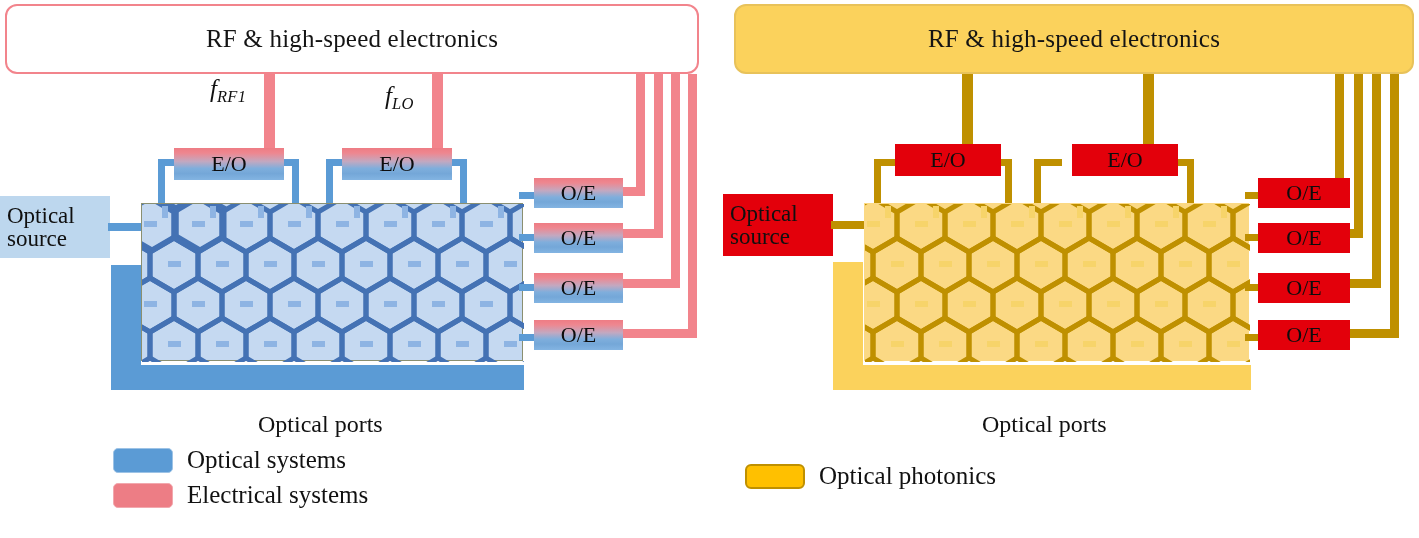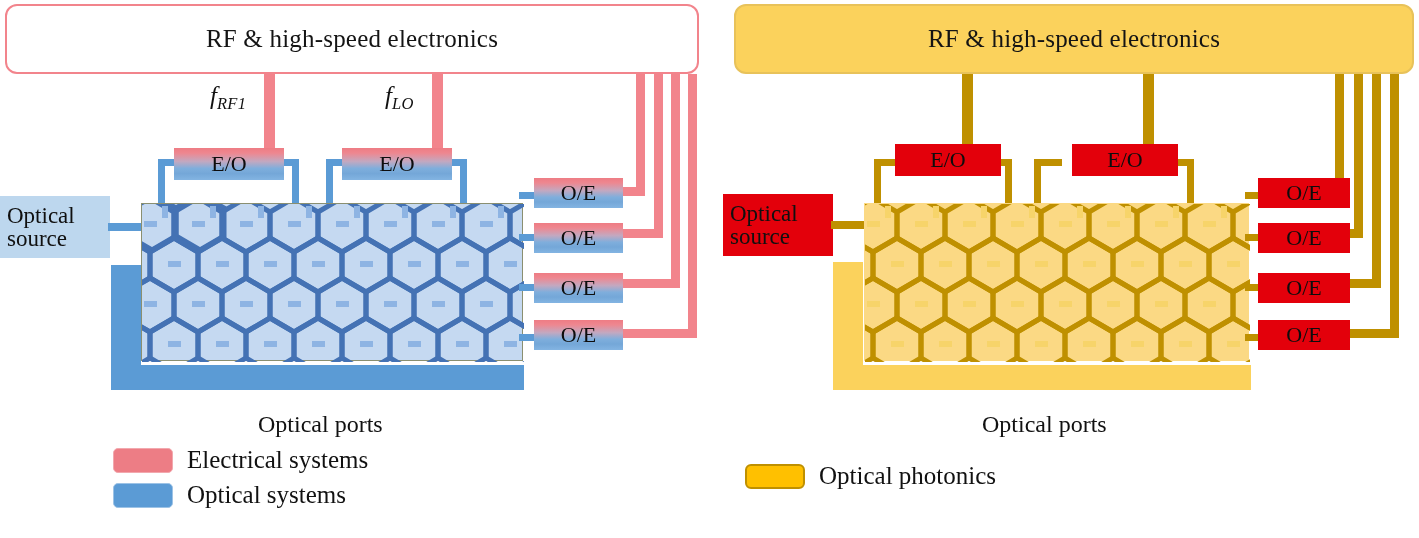--- a/index.html
+++ b/index.html
@@ -81,21 +81,21 @@
 
     <div class="w we" style="left:654px;top:74px;width:9px;height:162px;"></div>
     <div class="w we" style="left:607px;top:229px;width:56px;height:9px;"></div>
 
     <div class="w we" style="left:671px;top:74px;width:9px;height:212px;"></div>
     <div class="w we" style="left:607px;top:279px;width:73px;height:9px;"></div>
 
     <div class="w we" style="left:688px;top:74px;width:9px;height:262px;"></div>
     <div class="w we" style="left:607px;top:329px;width:90px;height:9px;"></div>
 
-    <div class="flab" style="left:210px;top:82px;">
+    <div class="flab" style="left:210px;top:75px;">
       <span>f</span><sub>RF1</sub>
     </div>
     <div class="flab" style="left:385px;top:82px;">
       <span>f</span><sub>LO</sub>
     </div>
 
     <div class="w wo" style="left:158px;top:159px;width:7px;height:48px;"></div>
     <div class="w wo" style="left:158px;top:159px;width:30px;height:7px;"></div>
     <div class="w wo" style="left:269px;top:159px;width:30px;height:7px;"></div>
     <div class="w wo" style="left:292px;top:159px;width:7px;height:48px;"></div>
@@ -231,26 +231,26 @@
       <span class="cl">O/E</span>
     </div>
     <div class="conv conv-grad" style="left:534px;top:320px;width:89px;height:30px;">
       <span class="cl">O/E</span>
     </div>
 
     <div class="ports" style="left:258px;top:411px;">Optical ports</div>
 
     <div class="legend" style="left:113px;top:446px;">
       <div class="lrow">
+        <span class="sw sw-blue"></span>
+        <span class="ltxt">Optical systems</span>
+      </div>
+      <div class="lrow">
         <span class="sw sw-red"></span>
         <span class="ltxt">Electrical systems</span>
-      </div>
-      <div class="lrow">
-        <span class="sw sw-blue"></span>
-        <span class="ltxt">Optical systems</span>
       </div>
     </div>
   </div>
 
   <div class="panel right">
 
     <div class="rf-box rf-right">
       <span class="rf-label">RF &amp; high-speed electronics</span>
     </div>
 

